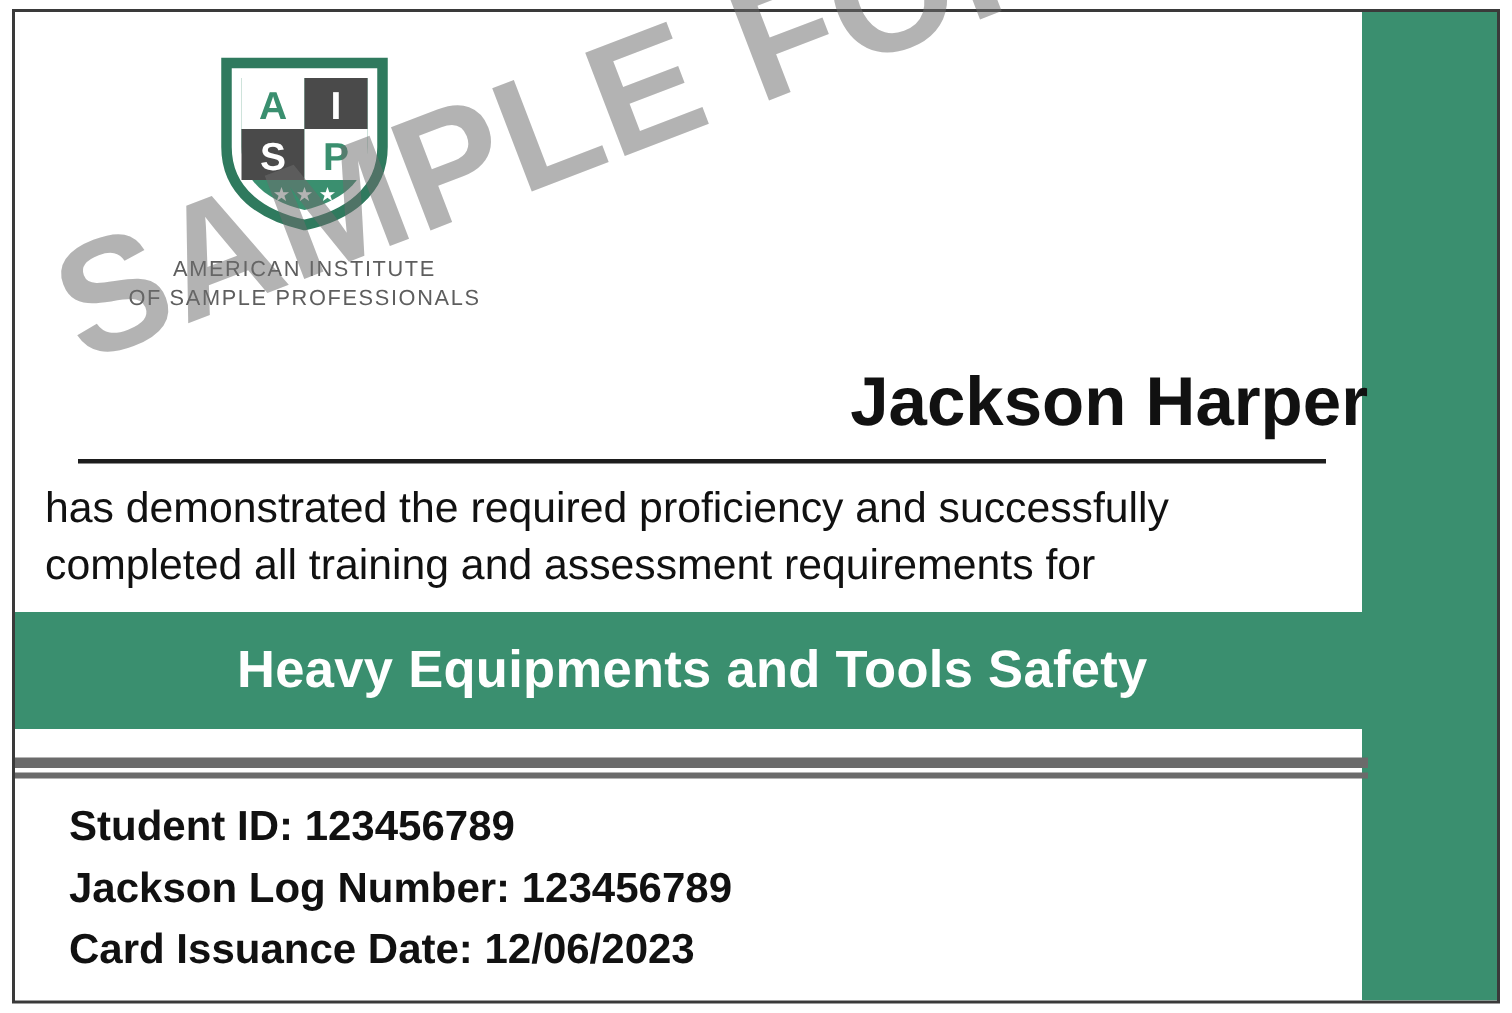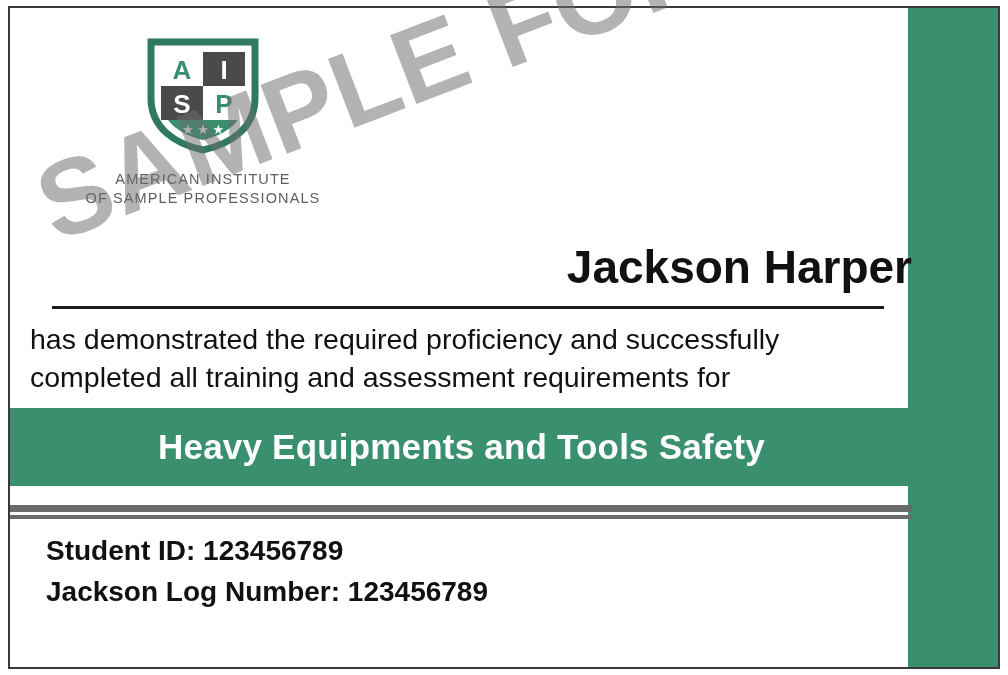--- a/index.html
+++ b/index.html
@@ -210,18 +210,22 @@
 
     <div class="details">
       <div class="detail-line">
         <span>Student ID: </span>
         <span>123456789</span>
       </div>
       <div class="detail-line">
         <span>Jackson Log Number: </span>
         <span>123456789</span>
       </div>
+      <div class="detail-line">
+        <span>Card Issuance Date: </span>
+        <span>12/06/2023</span>
+      </div>
     </div>
 
   </div>
 
   <div class="watermark">SAMPLE FOR REVIEW</div>
 </div>
 
 </body></html>

